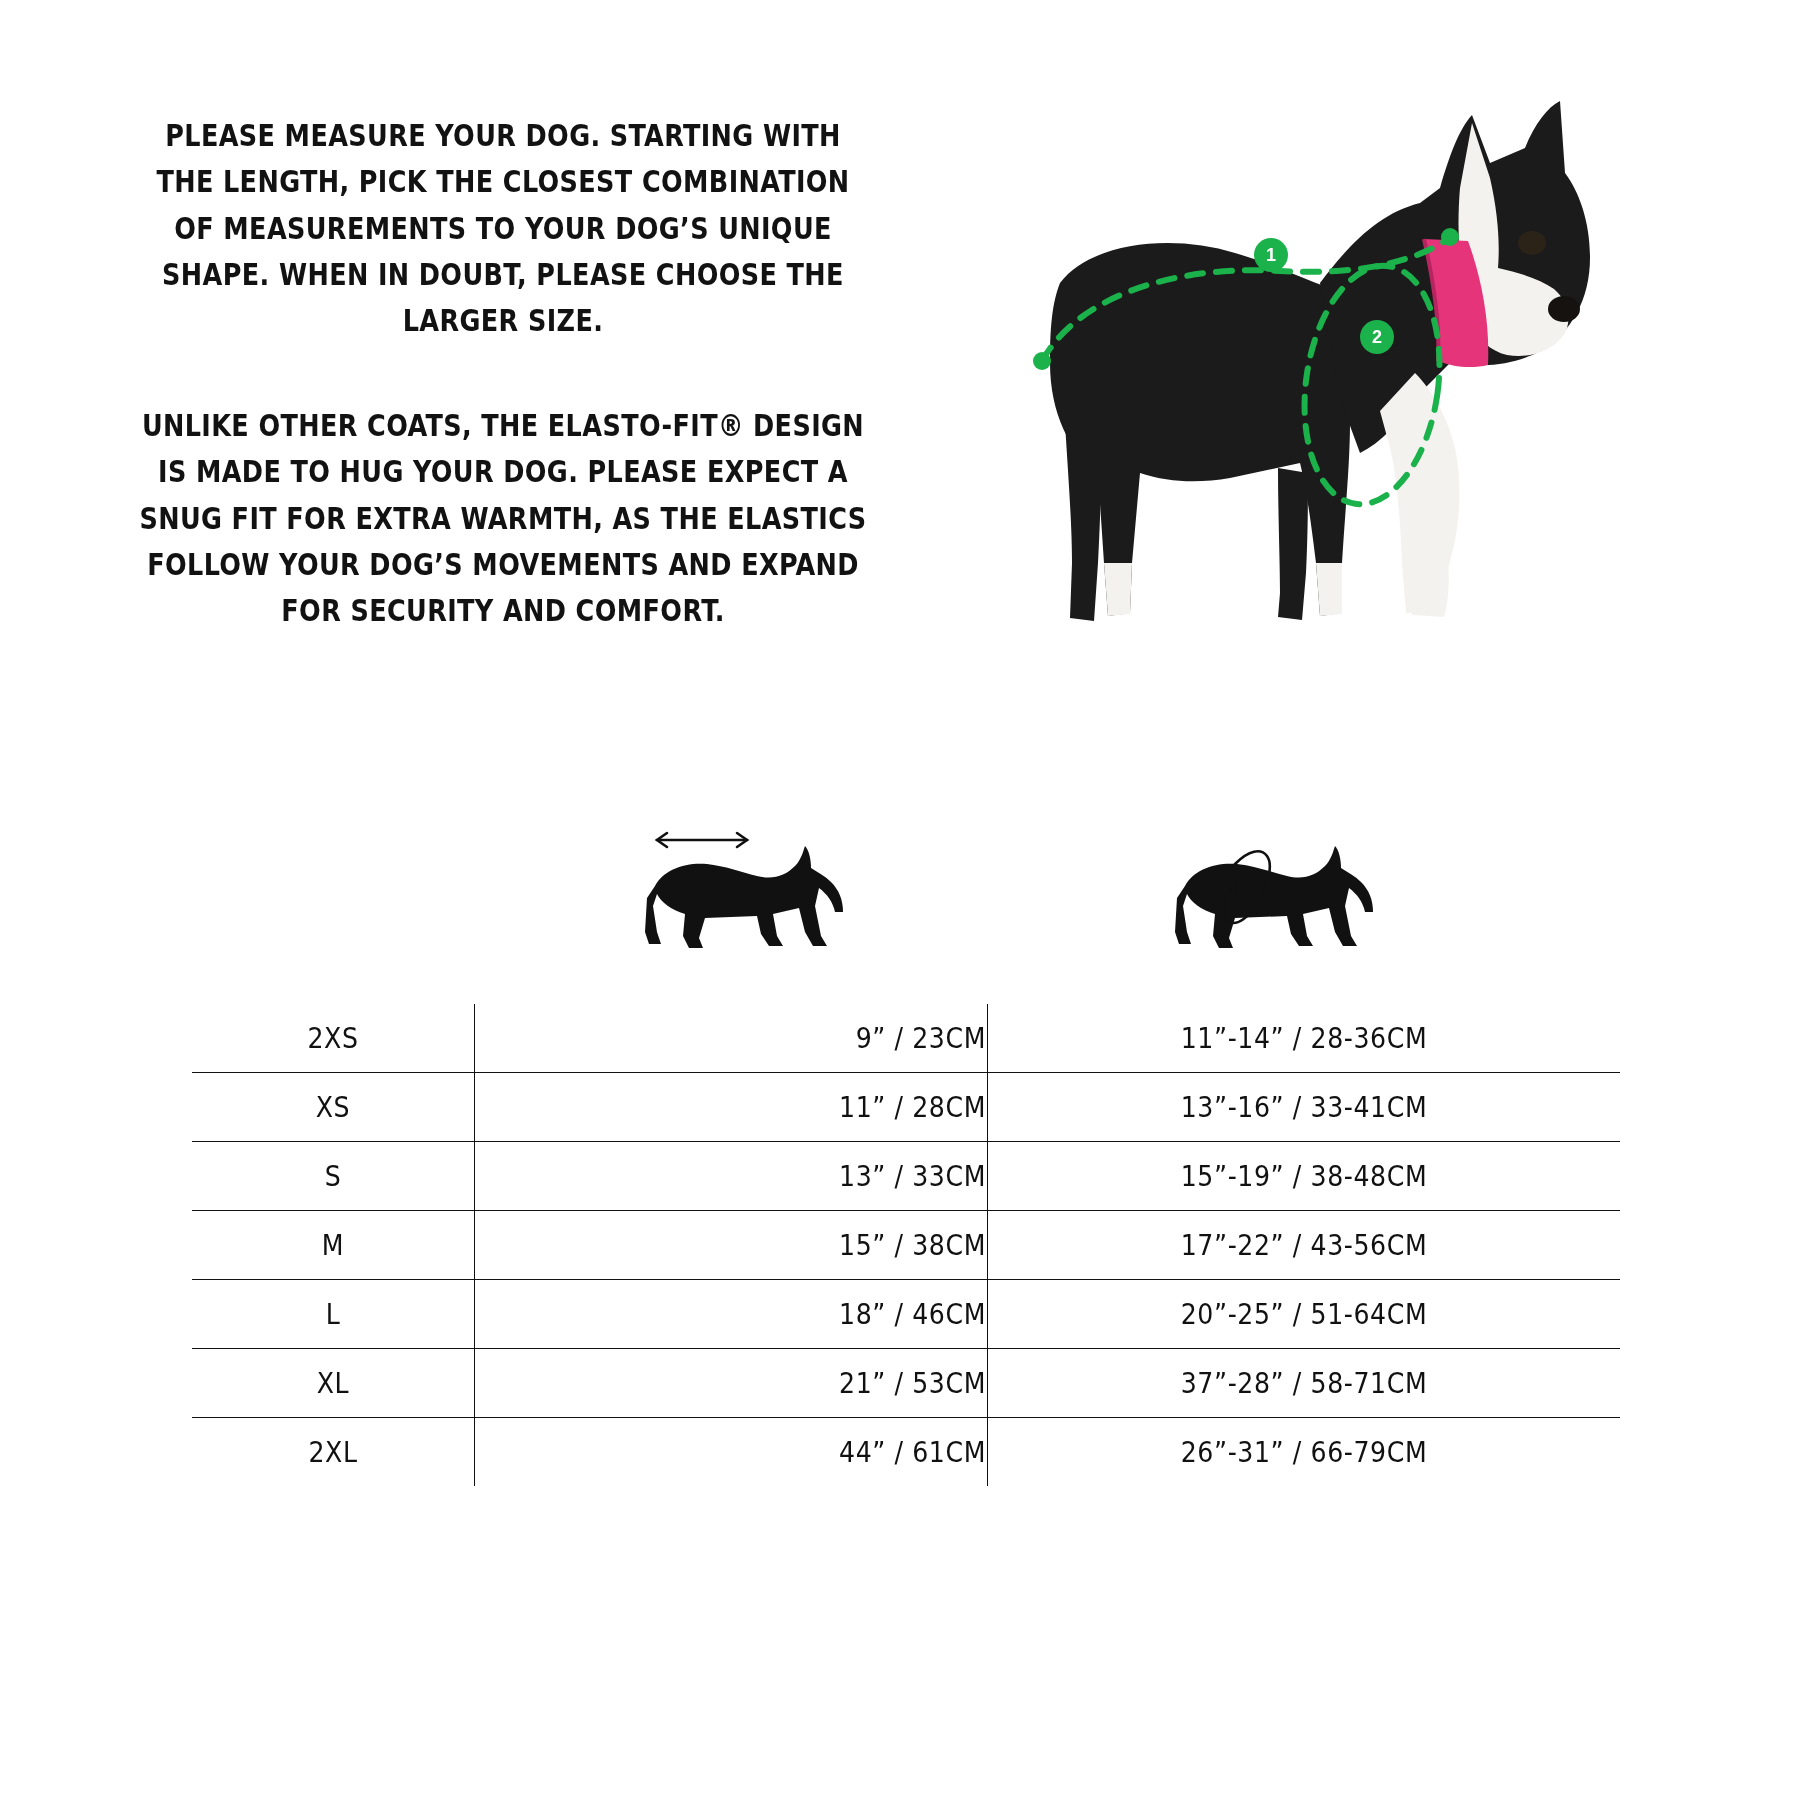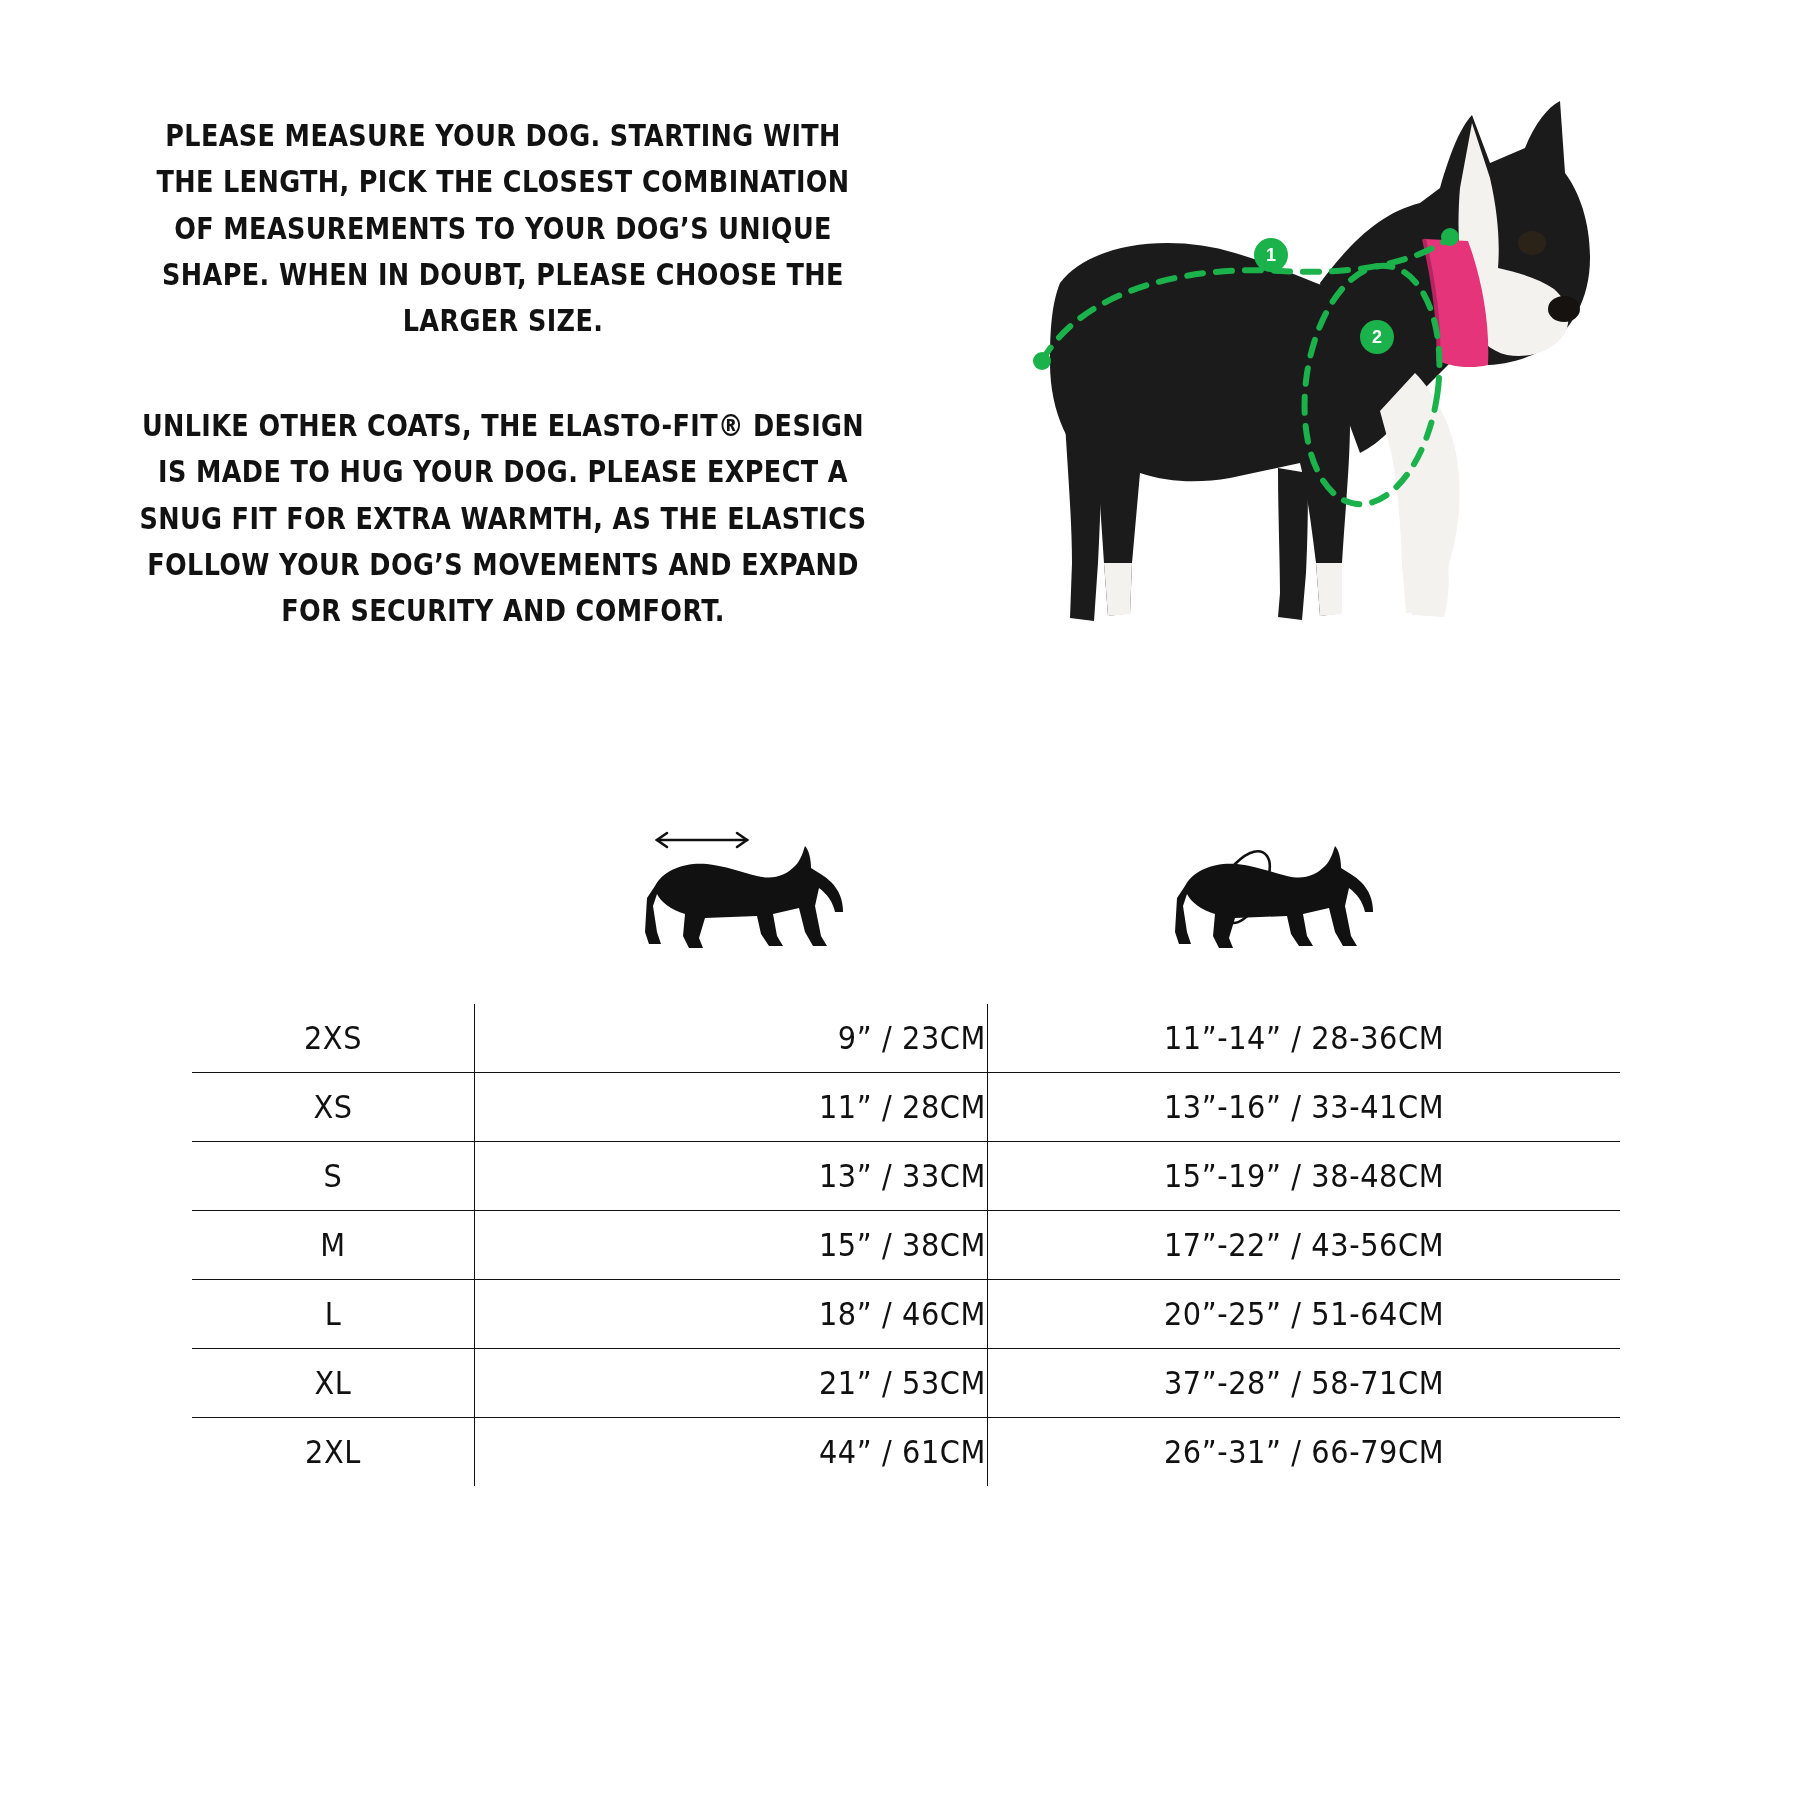--- a/index.html
+++ b/index.html
@@ -110,21 +110,21 @@
   table.size-table {
     border-radius: 14px;
     overflow: hidden;
   }
   .size-table td {
     border: 1.6px solid #111111;
     height: 66px;
     text-align: center;
     vertical-align: middle;
     font-family: "DejaVu Sans Condensed", "Liberation Sans", sans-serif;
-    font-size: 32px;
+    font-size: 28px;
     font-weight: 400;
     letter-spacing: 0.6px;
     color: #111111;
     white-space: nowrap;
   }
   .size-table td.col-size  { width: 280px; }
   .size-table td.col-len   { width: 510px; text-align: right; }
   .size-table td.col-girth { width: 630px; }
 
   

